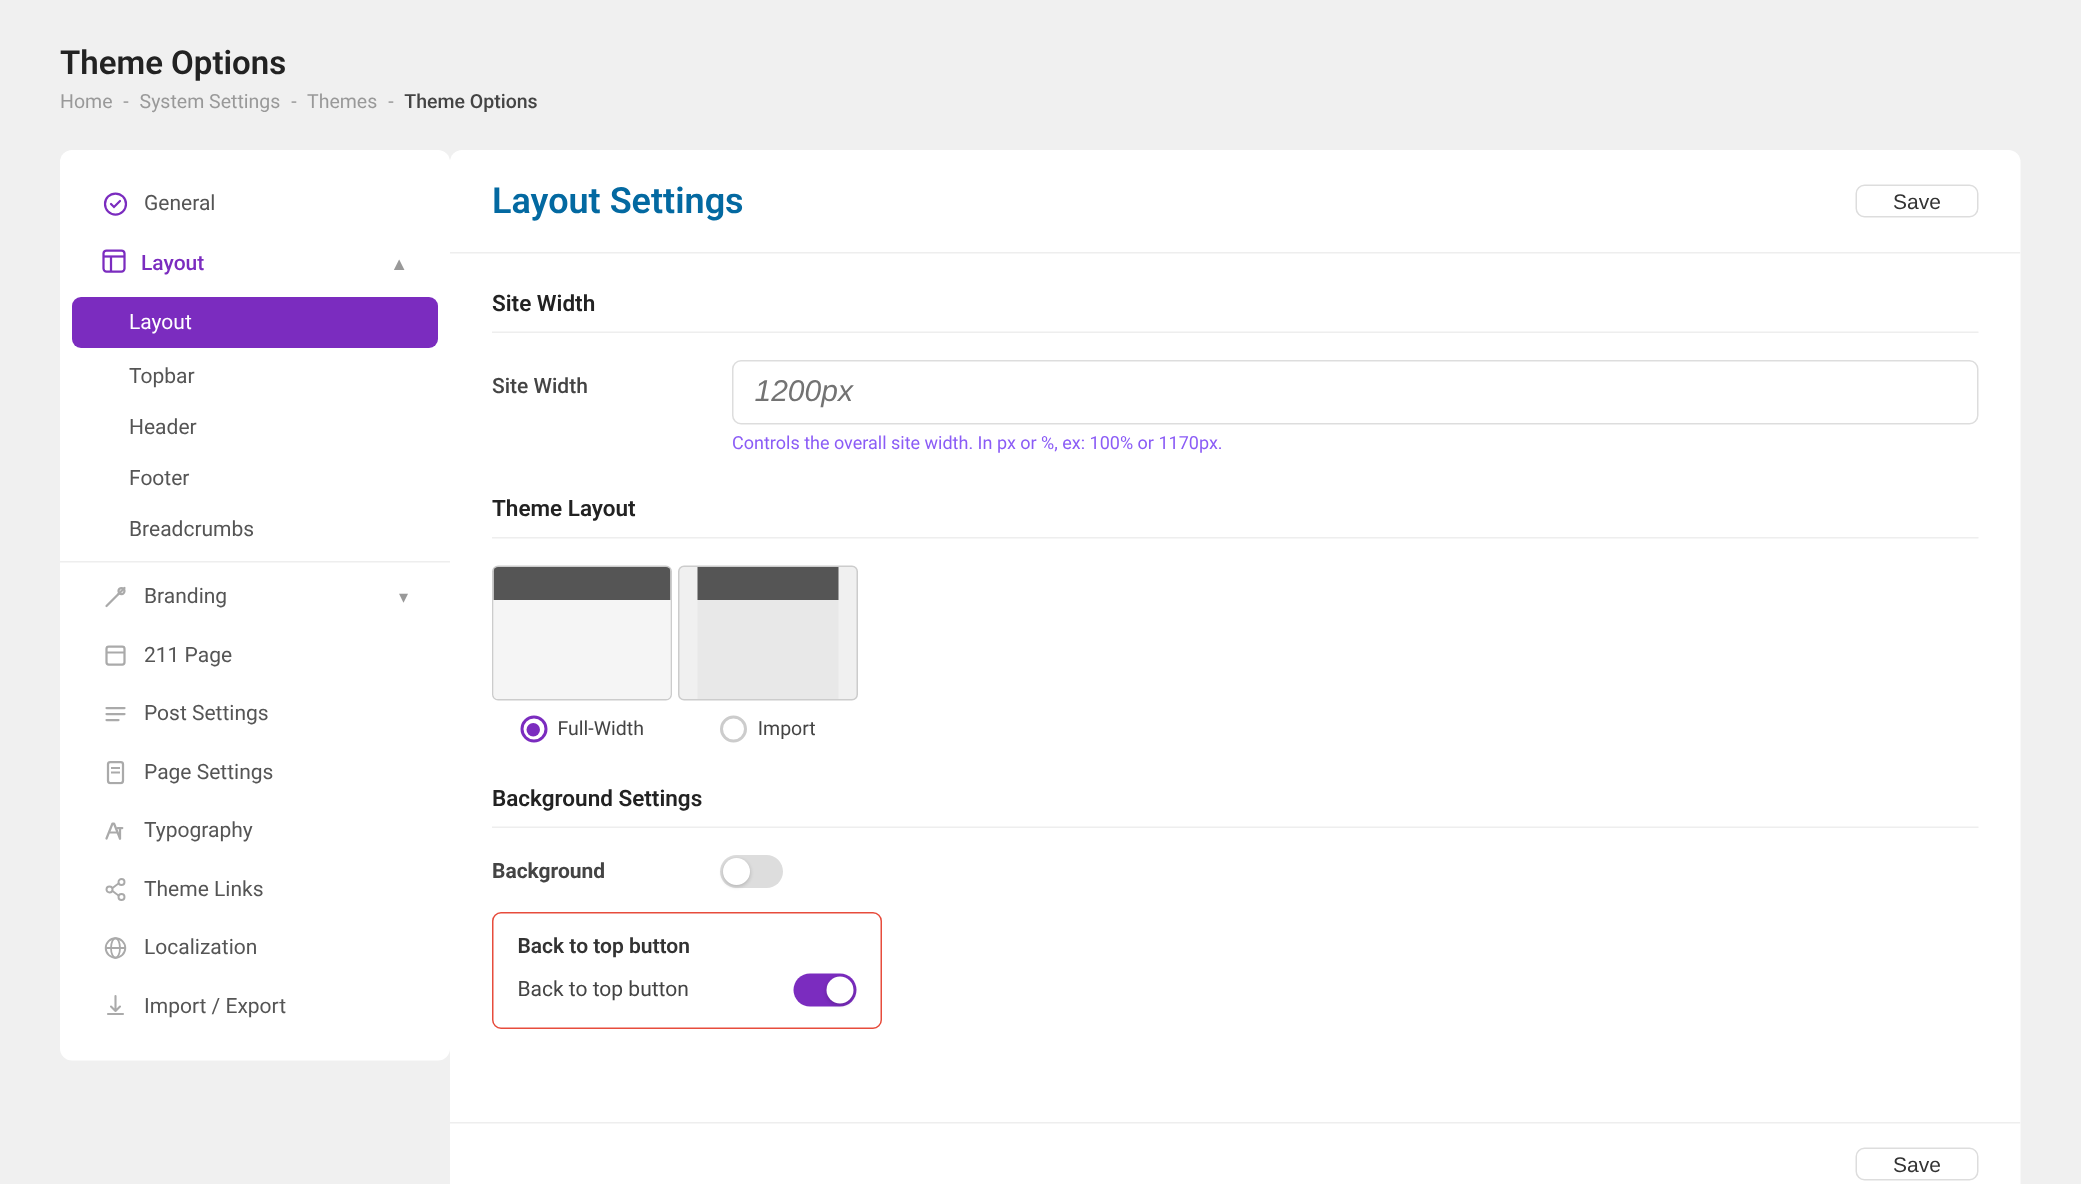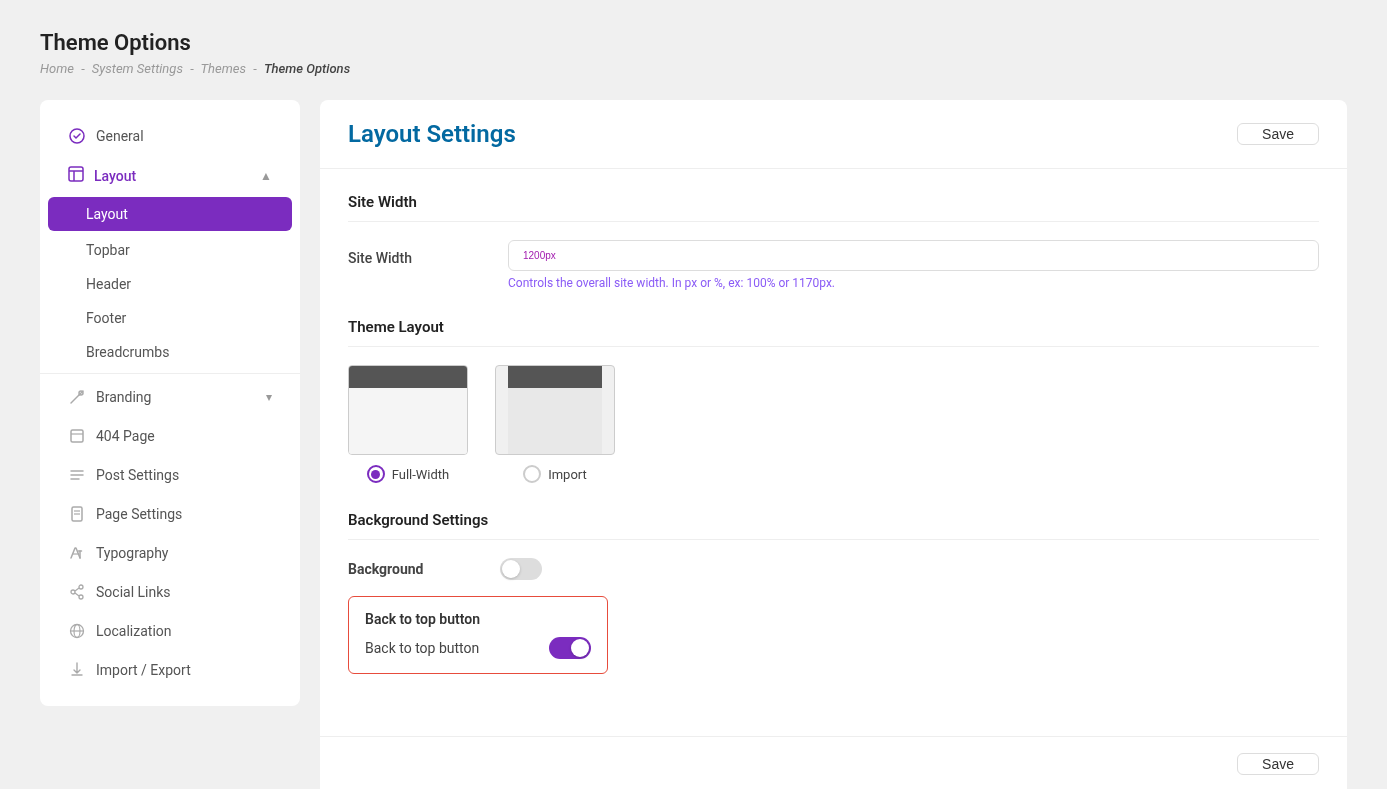--- a/index.html
+++ b/index.html
@@ -17,42 +17,40 @@
     .page-title {
       font-size: 22px;
       font-weight: 600;
       color: #222;
       margin-bottom: 6px;
     }
     .breadcrumb {
       font-size: 13px;
       color: #999;
       margin-bottom: 24px;
-      font-style: italic;
     }
     .breadcrumb span.active {
       color: #444;
       font-weight: 500;
     }
     .breadcrumb .sep { margin: 0 4px; }
 
     .main-layout {
       display: flex;
       gap: 0;
       background: transparent;
     }
 
     
     .sidebar {
       width: 260px;
       min-width: 260px;
       background: #fff;
       border-radius: 8px;
       padding: 16px 0;
-      margin-right: 20px;
       align-self: flex-start;
     }
     .sidebar-item {
       display: flex;
       align-items: center;
       gap: 10px;
       padding: 10px 20px;
       font-size: 14px;
       color: #555;
       cursor: pointer;
@@ -175,34 +173,35 @@
       padding-top: 10px;
     }
     .field-input-wrap {
       flex: 1;
     }
     .field-input {
       width: 100%;
       padding: 9px 14px;
       border: 1px solid #ddd;
       border-radius: 6px;
-      font-size: 10px;
-      color: #a21caf;
+      font-size: 20px;
+      color: #737373;
       outline: none;
+      font-style: italic;
     }
     .field-hint {
       font-size: 12px;
       color: #8b5cf6;
       margin-top: 5px;
     }
 
     
     .layout-options {
       display: flex;
-      gap: 27px;
+      gap: 4px;
       margin-bottom: 14px;
     }
     .layout-card {
       display: flex;
       flex-direction: column;
       align-items: center;
       gap: 10px;
     }
     .layout-preview {
       width: 120px;
@@ -409,21 +408,21 @@
         <span class="chevron">▾</span>
       </div>
 
       <div class="sidebar-item">
         <span class="icon">
           <svg width="16" height="16" viewBox="0 0 16 16" fill="none">
             <rect x="2" y="2" width="12" height="12" rx="1.5" stroke="#aaa" stroke-width="1.5"></rect>
             <line x1="2" y1="6" x2="14" y2="6" stroke="#aaa" stroke-width="1.2"></line>
           </svg>
         </span>
-        <span>404 Page</span>
+        <span>211 Page</span>
       </div>
 
       <div class="sidebar-item">
         <span class="icon">
           <svg width="16" height="16" viewBox="0 0 16 16" fill="none">
             <line x1="2" y1="4" x2="14" y2="4" stroke="#aaa" stroke-width="1.5" stroke-linecap="round"></line>
             <line x1="2" y1="8" x2="14" y2="8" stroke="#aaa" stroke-width="1.5" stroke-linecap="round"></line>
             <line x1="2" y1="12" x2="10" y2="12" stroke="#aaa" stroke-width="1.5" stroke-linecap="round"></line>
           </svg>
         </span>
@@ -456,21 +455,21 @@
       <div class="sidebar-item">
         <span class="icon">
           <svg width="16" height="16" viewBox="0 0 16 16" fill="none">
             <circle cx="12" cy="3" r="2" stroke="#aaa" stroke-width="1.3"></circle>
             <circle cx="4" cy="8" r="2" stroke="#aaa" stroke-width="1.3"></circle>
             <circle cx="12" cy="13" r="2" stroke="#aaa" stroke-width="1.3"></circle>
             <line x1="6" y1="7" x2="10" y2="4" stroke="#aaa" stroke-width="1.2"></line>
             <line x1="6" y1="9" x2="10" y2="12" stroke="#aaa" stroke-width="1.2"></line>
           </svg>
         </span>
-        <span>Social Links</span>
+        <span>Theme Links</span>
       </div>
 
       <div class="sidebar-item">
         <span class="icon">
           <svg width="16" height="16" viewBox="0 0 16 16" fill="none">
             <circle cx="8" cy="8" r="6.5" stroke="#aaa" stroke-width="1.3"></circle>
             <ellipse cx="8" cy="8" rx="3" ry="6.5" stroke="#aaa" stroke-width="1.2"></ellipse>
             <line x1="1.5" y1="8" x2="14.5" y2="8" stroke="#aaa" stroke-width="1.2"></line>
           </svg>
         </span>

